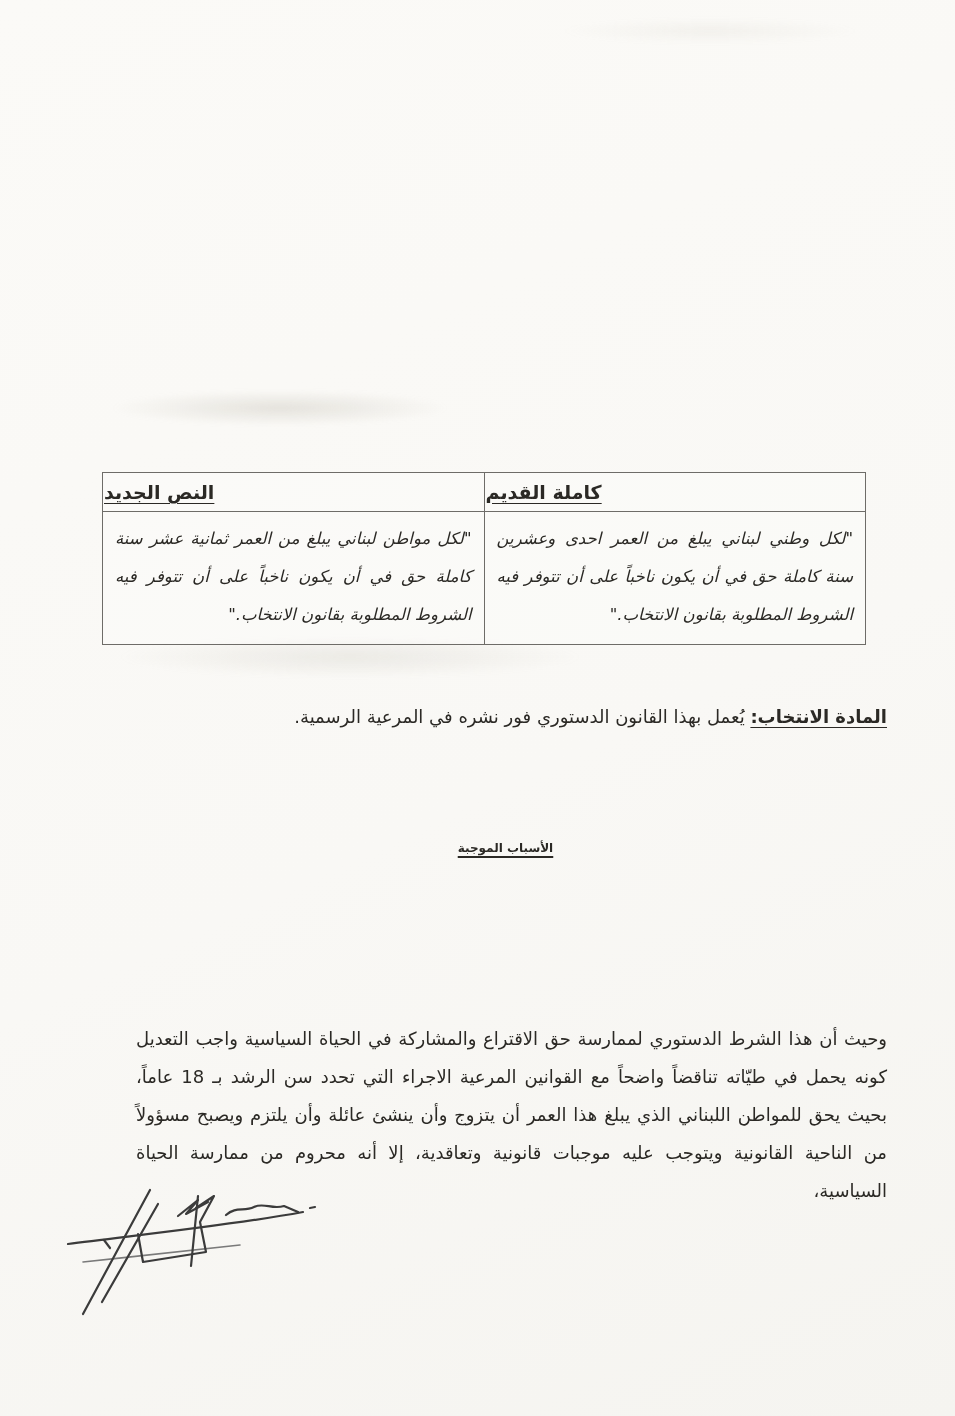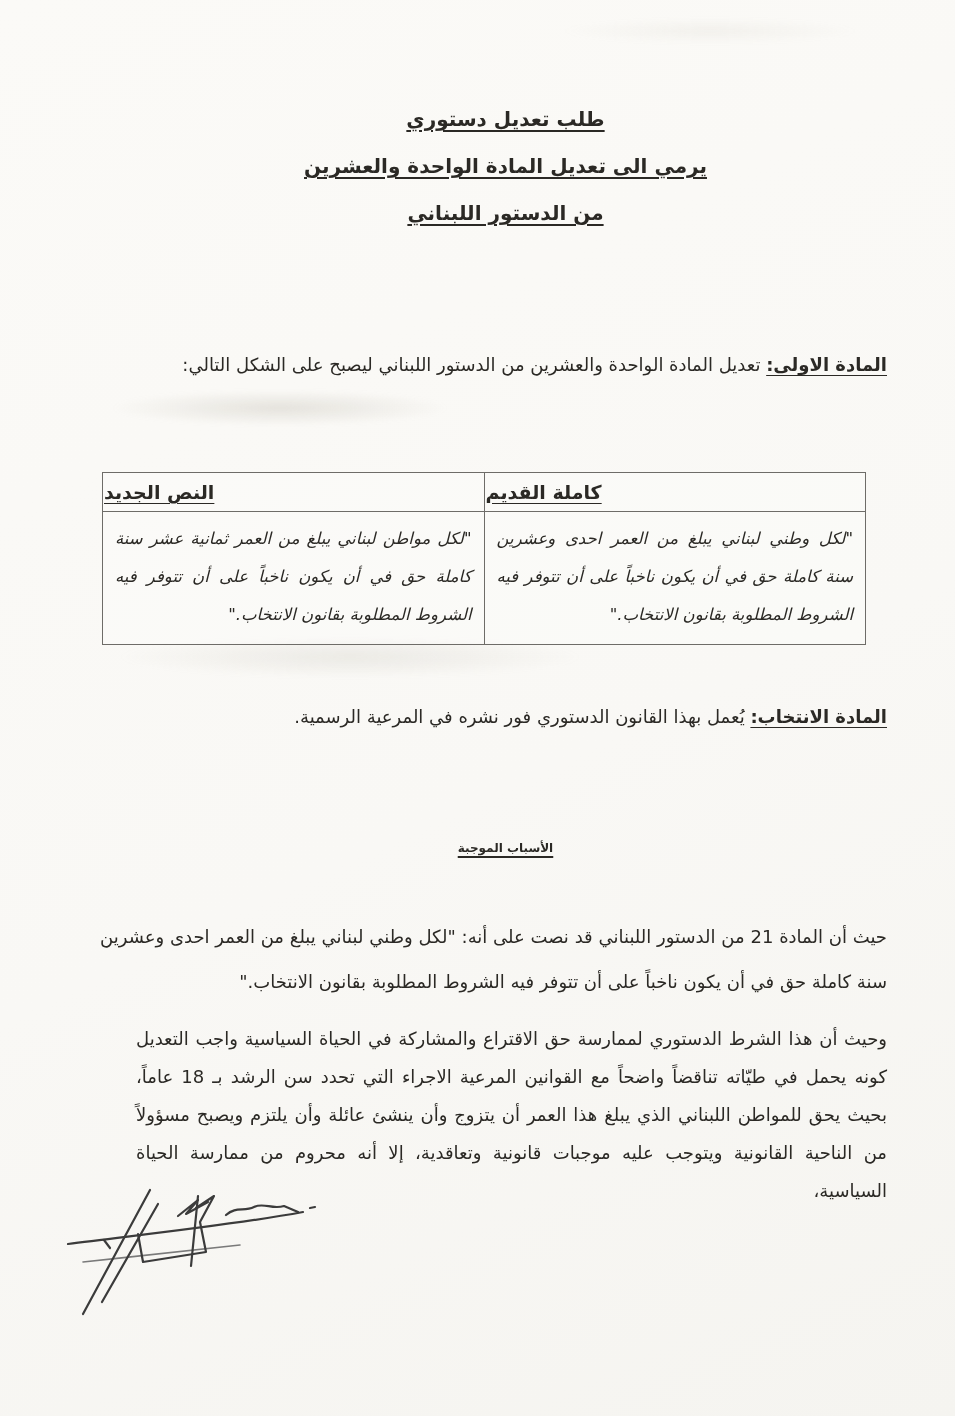--- a/index.html
+++ b/index.html
@@ -57,29 +57,21 @@
 </style>
 </head>
 <body>
 
 <div class="page">
 
   <div class="smudge smudge-1"></div>
   <div class="smudge smudge-2"></div>
   <div class="smudge smudge-3"></div>
 
-  <div class="centered title-block">
-    <span class="title-line"><span class="u">طلب تعديل دستوري</span></span>
-    <span class="title-line"><span class="u">يرمي الى تعديل المادة الواحدة والعشرين</span></span>
-    <span class="title-line"><span class="u">من الدستور اللبناني</span></span>
-  </div>
 
-  <div class="article article-one">
-    <span class="label">المادة الاولى:</span><span> تعديل المادة الواحدة والعشرين من الدستور اللبناني ليصبح على الشكل التالي:</span>
-  </div>
 
   <table class="cmp">
     <thead>
       <tr>
         <th>كاملة القديم</th>
         <th>النص الجديد</th>
       </tr>
     </thead>
     <tbody>
       <tr>
@@ -90,21 +82,20 @@
   </table>
 
   <div class="article article-two">
     <span class="label">المادة الانتخاب:</span><span> يُعمل بهذا القانون الدستوري فور نشره في المرعية الرسمية.</span>
   </div>
 
   <div class="centered reasons-heading">
     <span class="u">الأسباب الموجبة</span>
   </div>
 
-  <p class="para para-1">حيث أن المادة 21 من الدستور اللبناني قد نصت على أنه: "لكل وطني لبناني يبلغ من العمر احدى وعشرين سنة كاملة حق في أن يكون ناخباً على أن تتوفر فيه الشروط المطلوبة بقانون الانتخاب."</p>
   <p class="para para-2">وحيث أن هذا الشرط الدستوري لممارسة حق الاقتراع والمشاركة في الحياة السياسية واجب التعديل كونه يحمل في طيّاته تناقضاً واضحاً مع القوانين المرعية الاجراء التي تحدد سن الرشد بـ 18 عاماً، بحيث يحق للمواطن اللبناني الذي يبلغ هذا العمر أن يتزوج وأن ينشئ عائلة وأن يلتزم ويصبح مسؤولاً من الناحية القانونية ويتوجب عليه موجبات قانونية وتعاقدية، إلا أنه محروم من ممارسة الحياة السياسية،</p>
 
   <svg class="signature" viewBox="0 0 268 145" aria-hidden="true">
 
     <path d="M10 62 C 70 54, 170 44, 245 30"></path>
 
     <path class="faint" d="M25 80 C 80 74, 140 68, 182 63"></path>
 
     <path d="M25 132 L 92 8"></path>
     <path d="M44 120 L 100 22"></path>

